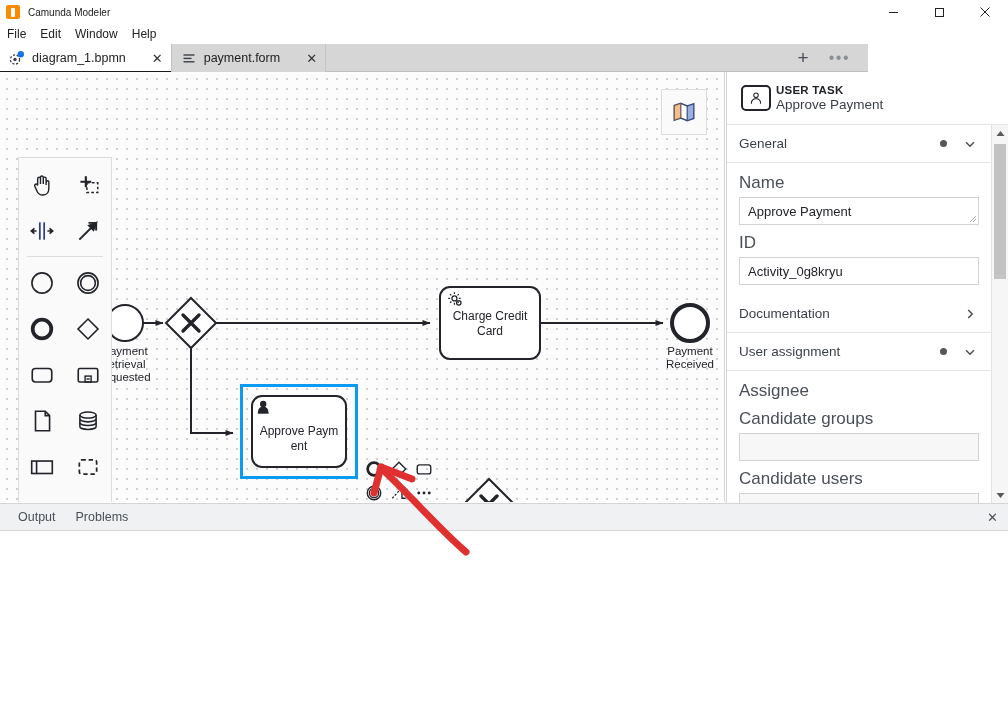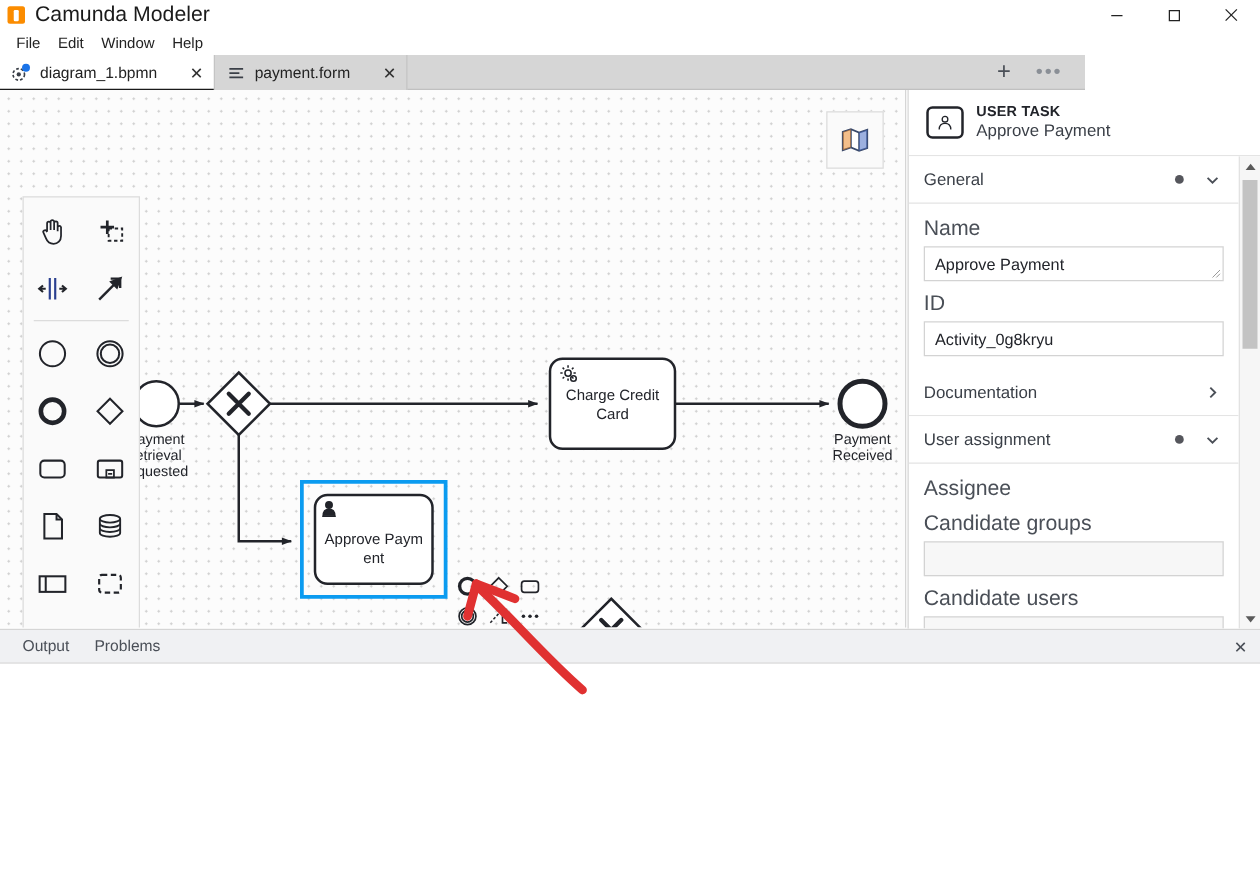--- a/index.html
+++ b/index.html
@@ -17,32 +17,32 @@
     background: #ffffff; display: flex; align-items: center;
   }
   .app-icon {
     width: 14px; height: 14px; margin-left: 6px; margin-right: 8px;
     background: #fb8c00; border-radius: 2px;
     display: flex; align-items: center; justify-content: center;
   }
   .app-icon-inner {
     width: 4px; height: 9px; background: #ffffff; border-radius: 1px;
   }
-  .title-text { font-size: 17px; color: #1a1a1a; }
+  .title-text { font-size: 10px; color: #1a1a1a; }
   .win-controls { margin-left: auto; display: flex; height: 24px; }
   .win-btn {
     width: 46px; height: 24px; display: flex; align-items: center;
     justify-content: center; color: #333;
   }
   .win-btn svg { display: block; }
 
   
   .menubar {
     position: absolute; top: 24px; left: 0; width: 1008px; height: 20px;
-    background: #ffffff; display: flex; align-items: center; padding-left: 6px;
+    background: #ffffff; display: flex; align-items: center; 
   }
   .menu-item {
     font-size: 12px; color: #222; padding: 2px 7px; cursor: default;
   }
 
   
   .tabbar {
     position: absolute; top: 44px; left: 0; width: 868px; height: 28px;
     background: #d6d6d6; display: flex; align-items: stretch;
     border-bottom: 1px solid #c0c0c0;
@@ -118,21 +118,21 @@
   .bottom-close { margin-left: auto; font-size: 13px; color: #4a4f57; padding-right: 10px; }
   .bottom-body { height: 172px; background: #ffffff; }
 
   
   .props {
     position: absolute; top: 72px; left: 726px; width: 282px; height: 431px;
     background: #ffffff; border-left: 1px solid #d5d5d5;
     display: flex; flex-direction: column; overflow: hidden;
   }
   .props-header {
-    display: flex; align-items: center; gap: 10px;
+    display: flex; align-items: center; gap: 5px;
     padding: 12px 14px; background: #ffffff; border-bottom: 1px solid #e4e4e4;
     flex: none;
   }
   .props-header-icon {
     width: 30px; height: 26px; border: 2px solid #22242a; border-radius: 5px;
     display: flex; align-items: center; justify-content: center; flex: none;
   }
   .props-type { font-size: 11.5px; font-weight: bold; color: #22242a; letter-spacing: .2px; }
   .props-name { font-size: 13.5px; color: #3a3f47; margin-top: 1px; }
 

